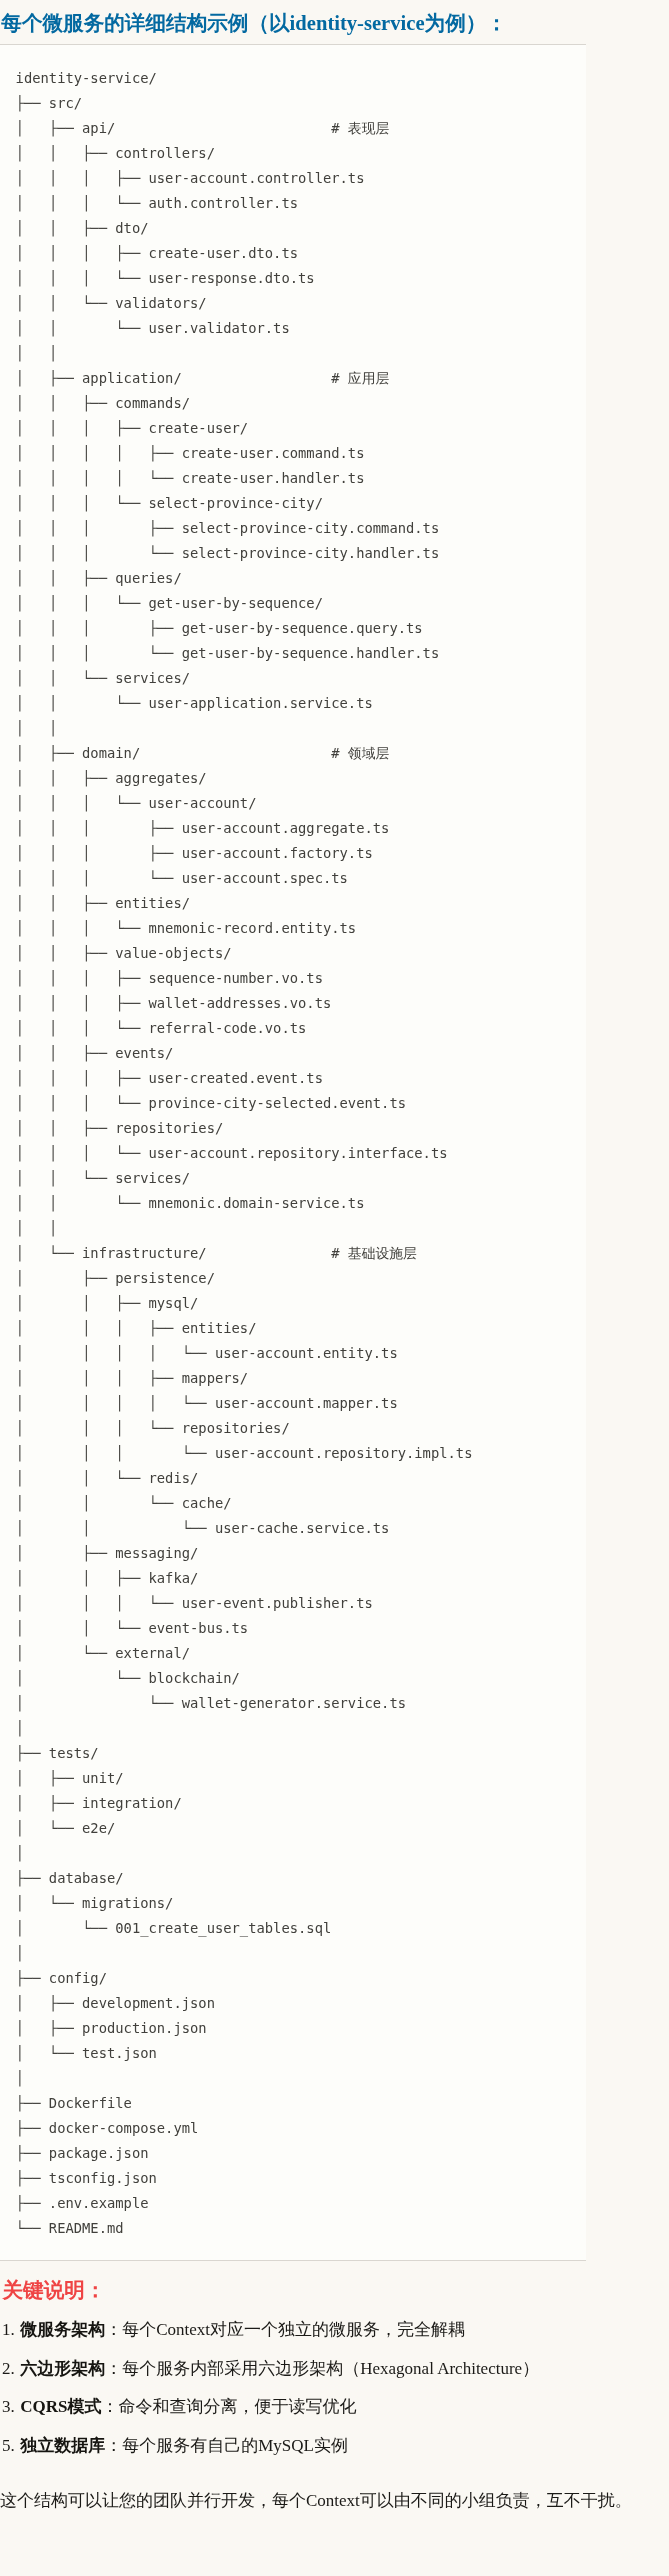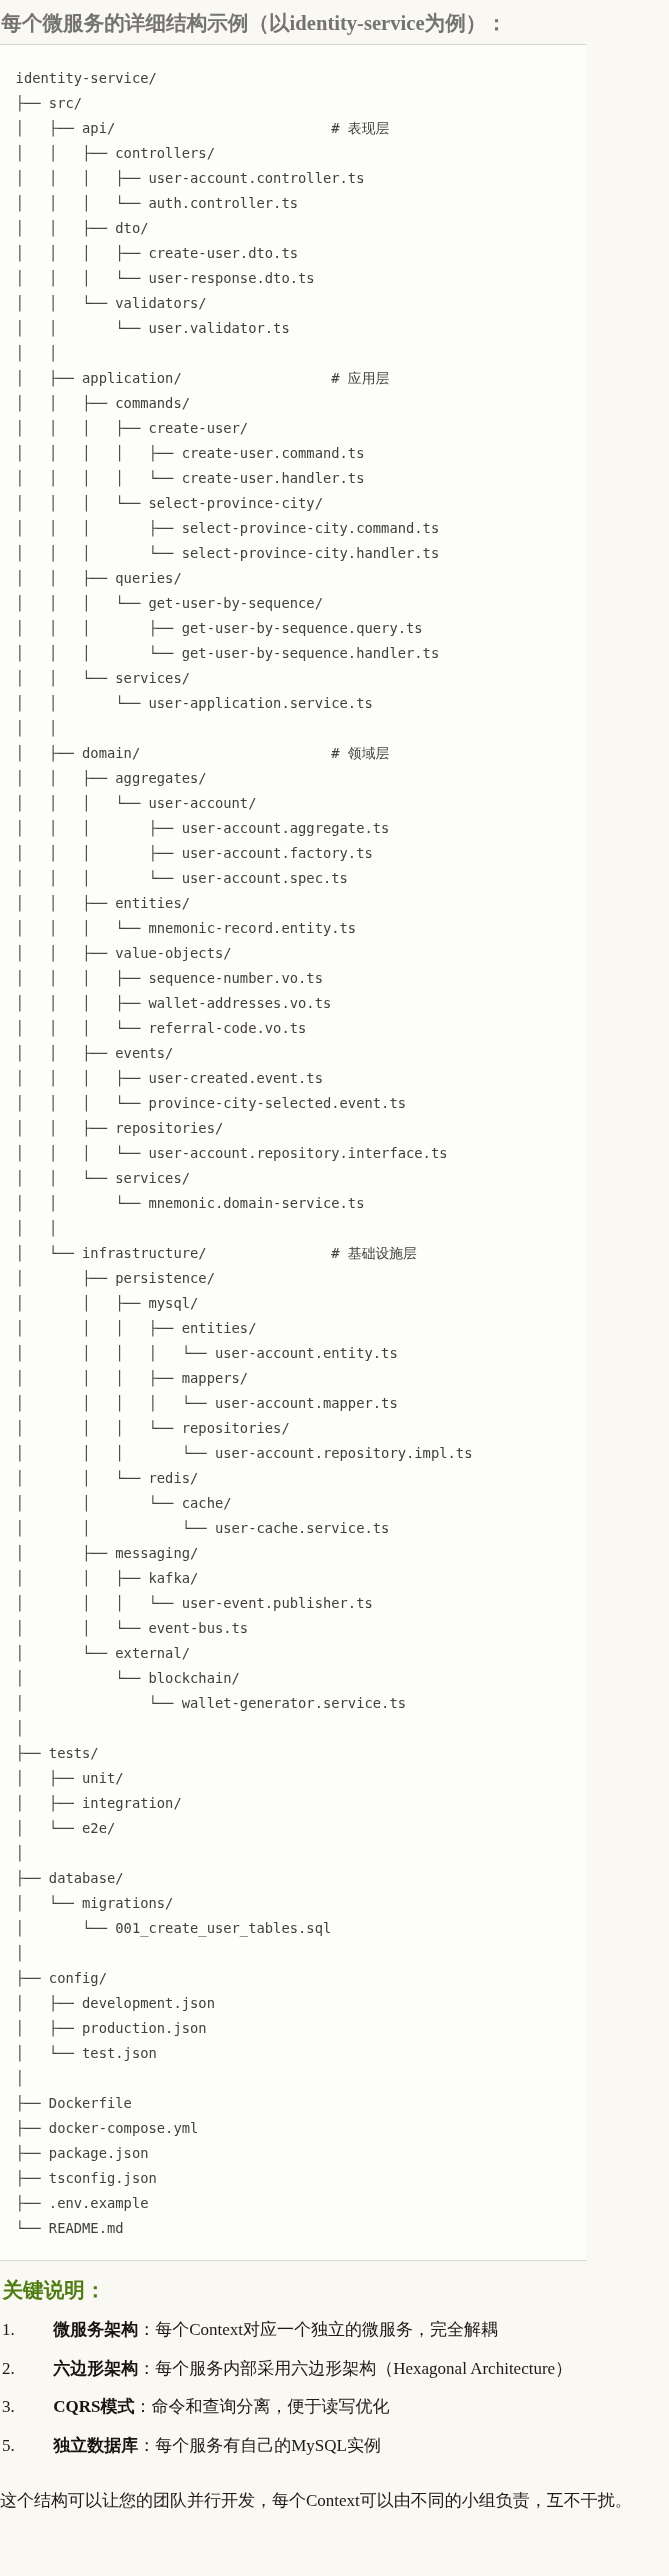--- a/index.html
+++ b/index.html
@@ -9,21 +9,21 @@
     background: #faf8f3;
     color: #1b1a17;
     font-family: "Liberation Serif", serif;
     overflow: hidden;
   }
   .page-title {
     margin: 8.8px 0 0 1.3px;
     font-size: 20.6px;
     line-height: 29px;
     font-weight: 700;
-    color: #737373;
+    color: #0369a1;
   }
   .code-block {
     margin-top: 6.3px;
     background: #fdfdfa;
     border-top: 0.6px solid #d9d6d0;
     border-bottom: 0.6px solid #d9d6d0;
     padding: 20.6px 6.3px 19.4px 15.6px;
     box-sizing: border-box;
     width: 586px;
   }
@@ -33,35 +33,35 @@
     font-size: 13.8px;
     line-height: 25px;
     color: #41403c;
     white-space: pre;
   }
   .notes-heading {
     margin: 15px 0 0 2.5px;
     font-size: 20.6px;
     line-height: 29px;
     font-weight: 700;
-    color: #4d7c0f;
+    color: #ef4444;
   }
   .notes-list {
     margin: 13.8px 0 0 1.9px;
     padding: 0;
     list-style: none;
   }
   .note-item {
     font-size: 17px;
     line-height: 22.5px;
     margin: 0 0 16.3px 0;
     white-space: nowrap;
   }
   .note-item .num { margin-right: 5.6px; }
-  .note-item strong { font-weight: 700; color: #161511; margin-left: 33px; }
+  .note-item strong { font-weight: 700; color: #161511; }
   .footer-par {
     margin: 32px 0 0 0;
     font-size: 17px;
     line-height: 22.5px;
     white-space: nowrap;
   }
 </style>
 </head>
 <body>
 

